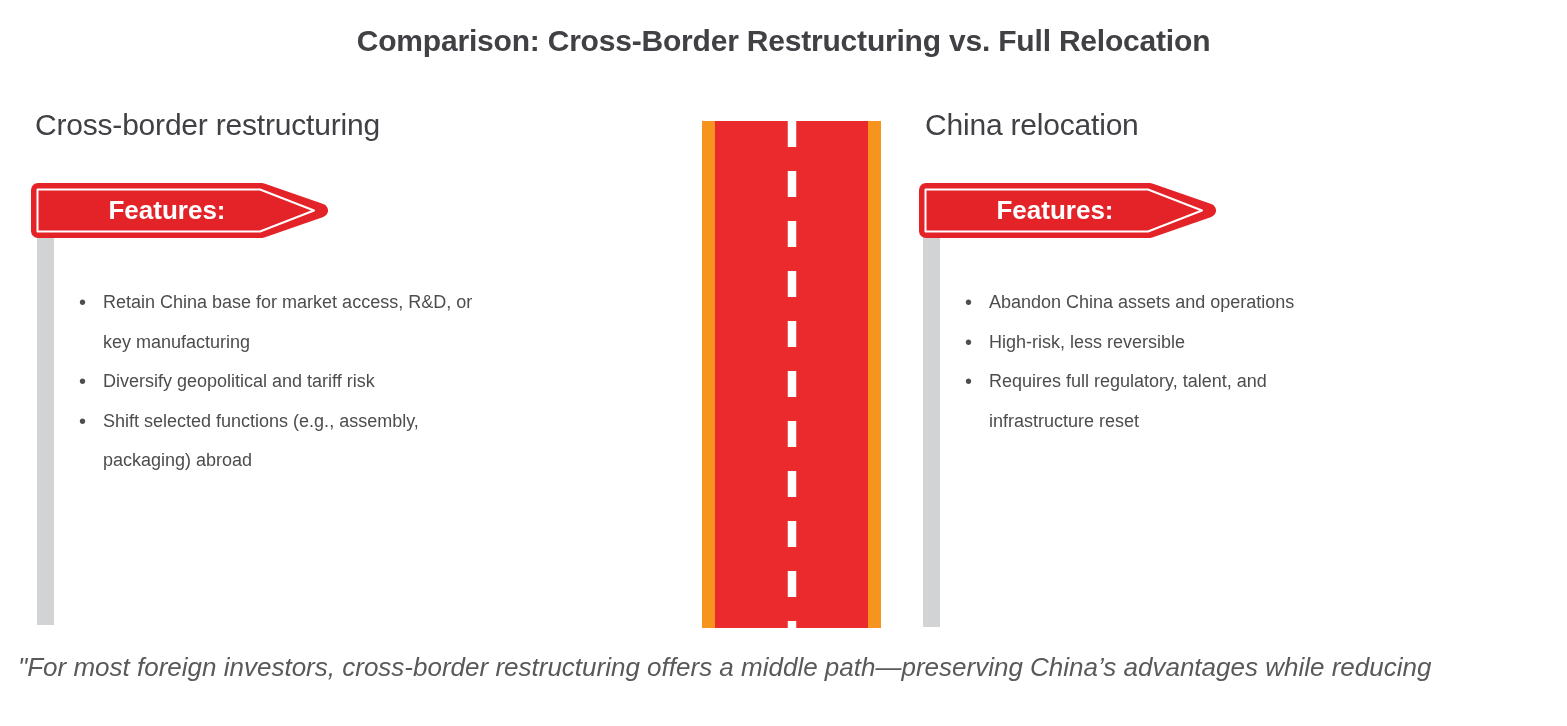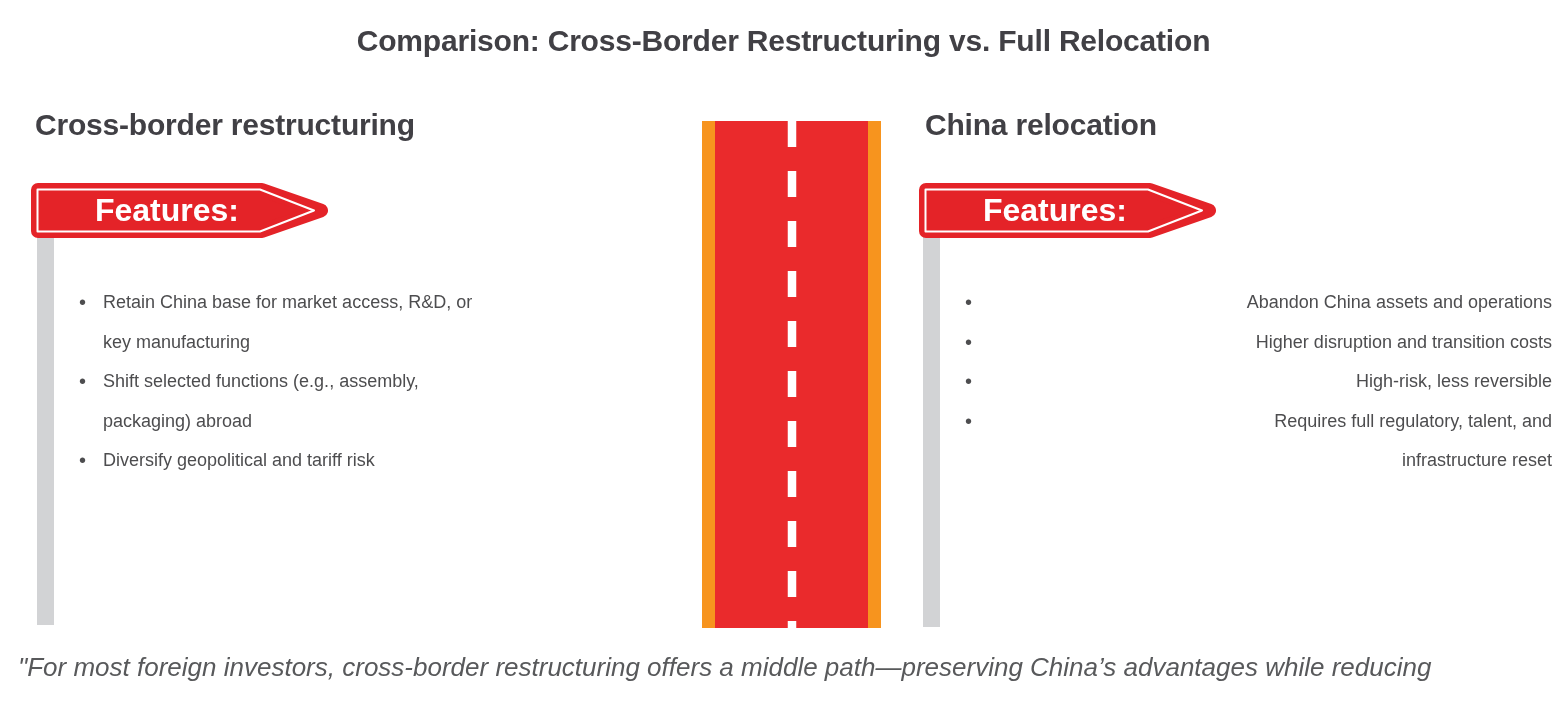--- a/index.html
+++ b/index.html
@@ -34,21 +34,21 @@
     font-size: 30px;
     font-weight: 700;
     color: var(--heading-text);
     letter-spacing: -0.2px;
   }
 
   .col-heading {
     position: absolute;
     top: 108px;
     font-size: 30px;
-    font-weight: 700;
+    font-weight: 400;
     color: var(--heading-text);
     letter-spacing: -0.2px;
   }
   .col-heading.left  { left: 35px; }
   .col-heading.right { left: 925px; }
 
   .post {
     position: absolute;
     width: 17px;
     background: var(--post-gray);
@@ -78,35 +78,35 @@
     stroke-width: 2;
     stroke-linejoin: round;
   }
   .sign-label {
     position: absolute;
     left: 0;
     top: 0;
     width: 280px;
     line-height: 57px;
     text-align: center;
-    font-size: 32px;
+    font-size: 26px;
     font-weight: 700;
     color: var(--sign-label-text);
   }
 
   .bullets {
     position: absolute;
     top: 283px;
     list-style: none;
     font-size: 18px;
     line-height: 39.6px;
     color: var(--body-text);
   }
   .bullets.left  { left: 66px;  width: 660px; }
-  .bullets.right { left: 952px; width: 600px; text-align: right; }
+  .bullets.right { left: 952px; width: 600px; }
   .bullets li {
     position: relative;
     padding-left: 37px;
     white-space: pre-line;
   }
   .bullets li::before {
     content: "\2022";
     position: absolute;
     left: 13px;
     top: 0;
@@ -166,23 +166,23 @@
     <svg class="sign-svg" viewBox="0 0 305 57" aria-hidden="true">
       <path class="sign-outer" d="M11 8 H235 L294 28.5 L235 49 H11 Z"></path>
       <path class="sign-inner" d="M10.5 7.5 H233 L287 28.5 L233 49.5 H10.5 Z"></path>
     </svg>
     <span class="sign-label">Features:</span>
   </div>
 
   <ul class="bullets left">
       <li>Retain China base for market access, R&amp;D, or
 key manufacturing</li>
+      <li>Diversify geopolitical and tariff risk</li>
       <li>Shift selected functions (e.g., assembly,
 packaging) abroad</li>
-      <li>Diversify geopolitical and tariff risk</li>
     </ul>
 
   <div class="road">
     <div class="road-edge"></div>
     <div class="road-lane">
       <svg class="lane-divider" width="9" height="507" viewBox="0 0 9 507" preserveAspectRatio="none" aria-hidden="true">
         <line x1="4.5" y1="0" x2="4.5" y2="507"></line>
       </svg>
     </div>
     <div class="road-edge"></div>
@@ -195,21 +195,20 @@
   <div class="sign right">
     <svg class="sign-svg" viewBox="0 0 305 57" aria-hidden="true">
       <path class="sign-outer" d="M11 8 H235 L294 28.5 L235 49 H11 Z"></path>
       <path class="sign-inner" d="M10.5 7.5 H233 L287 28.5 L233 49.5 H10.5 Z"></path>
     </svg>
     <span class="sign-label">Features:</span>
   </div>
 
   <ul class="bullets right">
       <li>Abandon China assets and operations</li>
-      <li>Higher disruption and transition costs</li>
       <li>High-risk, less reversible</li>
       <li>Requires full regulatory, talent, and
 infrastructure reset</li>
     </ul>
 
   <p class="quote">"For most foreign investors, cross-border restructuring offers a middle path—preserving China’s advantages while reducing
 exposure to external shocks."</p>
 
 </div>
 

